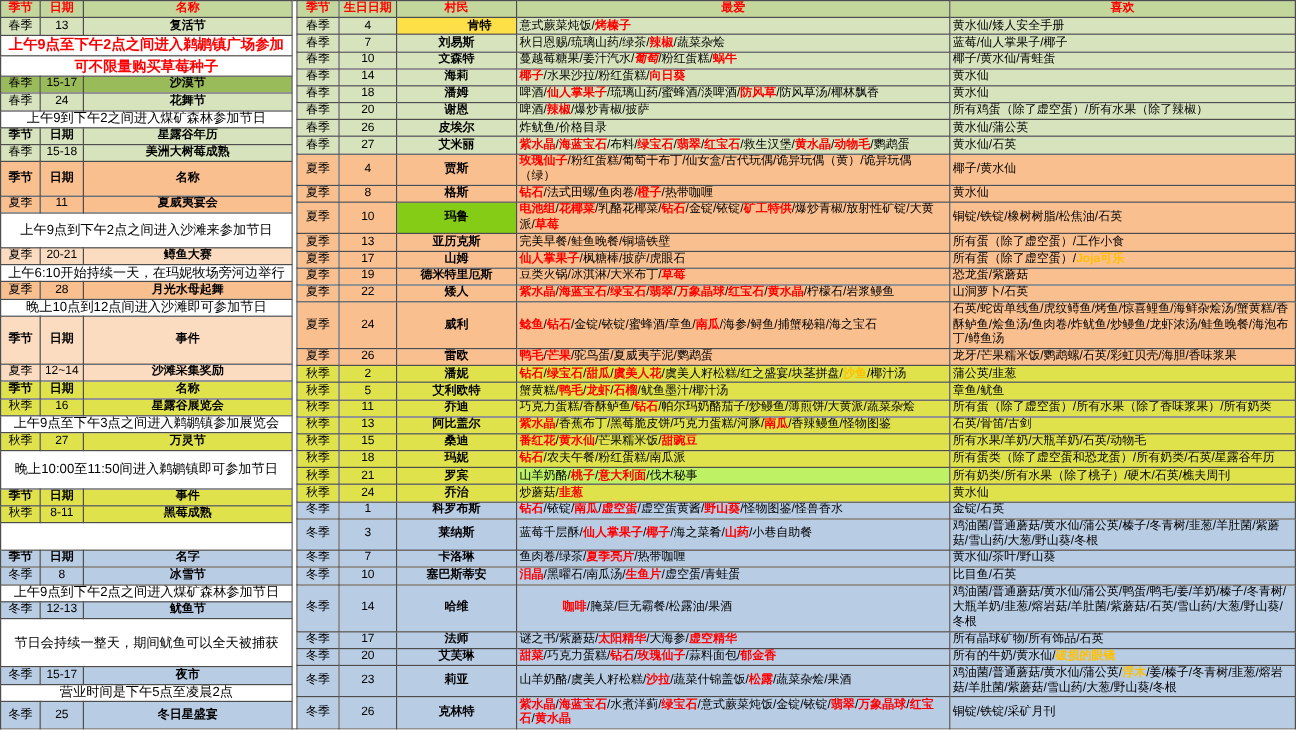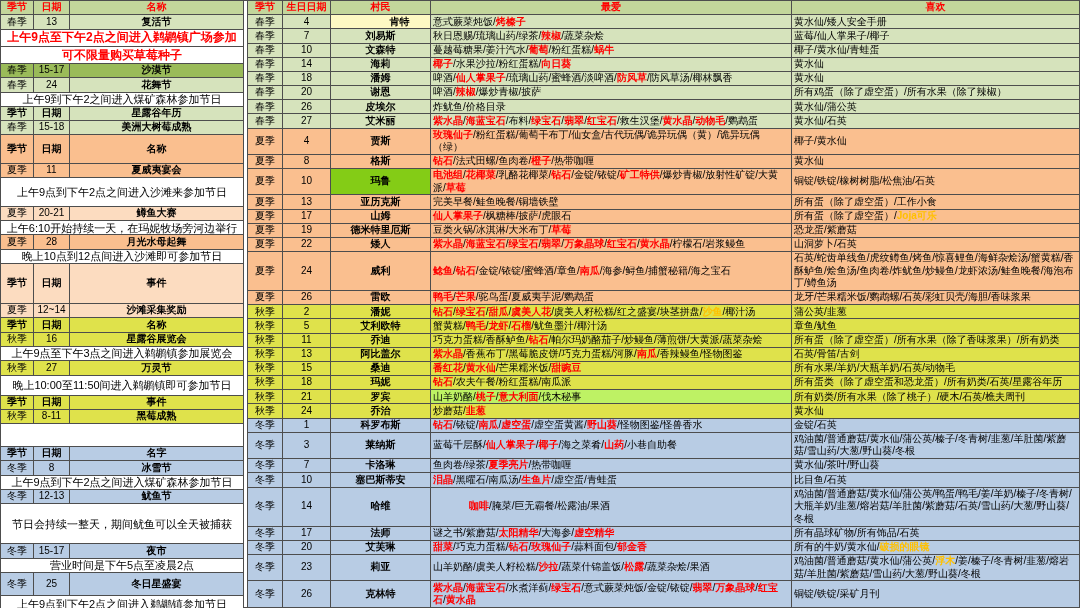--- a/index.html
+++ b/index.html
@@ -135,21 +135,21 @@
           <td class="name" style="background: rgb(223, 226, 75);">星露谷展览会</td>
         </tr>
         <tr style="height: 14.3px;">
           <td class="note" colspan="3">上午9点至下午3点之间进入鹈鹕镇参加展览会</td>
         </tr>
         <tr style="height: 14.3px;">
           <td style="background: rgb(223, 226, 75);">秋季</td>
           <td style="background: rgb(223, 226, 75);">27</td>
           <td class="name" style="background: rgb(223, 226, 75);">万灵节</td>
         </tr>
-        <tr style="height: 20px;">
+        <tr style="height: 32px;">
           <td class="note" colspan="3">晚上10:00至11:50间进入鹈鹕镇即可参加节日</td>
         </tr>
         <tr class="hdr" style="height: 14.3px;">
           <td style="background: rgb(223, 226, 75);">季节</td>
           <td style="background: rgb(223, 226, 75);">日期</td>
           <td class="name" style="background: rgb(223, 226, 75);">事件</td>
         </tr>
         <tr style="height: 14.3px;">
           <td style="background: rgb(223, 226, 75);">秋季</td>
           <td style="background: rgb(223, 226, 75);">8-11</td>
@@ -210,36 +210,36 @@
         <tr class="hdr" style="height: 14px;">
           <td style="background: rgb(195, 214, 155);">季节</td>
           <td style="background: rgb(195, 214, 155);">生日日期</td>
           <td style="background: rgb(195, 214, 155);">村民</td>
           <td style="background: rgb(195, 214, 155);">最爱</td>
           <td style="background: rgb(195, 214, 155);">喜欢</td>
         </tr>
         <tr style="height: 14px;">
           <td class="ctr" style="background: rgb(214, 227, 188);">春季</td>
           <td class="ctr" style="background: rgb(214, 227, 188);">4</td>
-          <td class="vname" style="background: #fef9c3; padding-left: 40px;">肯特</td>
+          <td class="vname" style="background: #fde047; padding-left: 40px;">肯特</td>
           <td style="background: rgb(214, 227, 188);"><span class="seg">意式蕨菜炖饭/</span><span class="seg" style="color: rgb(255, 0, 0); font-weight: bold;">烤榛子</span></td>
           <td style="background: rgb(214, 227, 188);"><span class="seg">黄水仙/矮人安全手册</span></td>
         </tr>
         <tr style="height: 14px;">
           <td class="ctr" style="background: rgb(214, 227, 188);">春季</td>
           <td class="ctr" style="background: rgb(214, 227, 188);">7</td>
           <td class="vname" style="background: rgb(214, 227, 188);">刘易斯</td>
           <td style="background: rgb(214, 227, 188);"><span class="seg">秋日恩赐/琉璃山药/绿茶/</span><span class="seg" style="color: rgb(255, 0, 0); font-weight: bold;">辣椒</span><span class="seg">/蔬菜杂烩</span></td>
           <td style="background: rgb(214, 227, 188);"><span class="seg">蓝莓/仙人掌果子/椰子</span></td>
         </tr>
         <tr style="height: 14px;">
           <td class="ctr" style="background: rgb(214, 227, 188);">春季</td>
           <td class="ctr" style="background: rgb(214, 227, 188);">10</td>
           <td class="vname" style="background: rgb(214, 227, 188);">文森特</td>
-          <td style="background: rgb(214, 227, 188);"><span class="seg">蔓越莓糖果/姜汁汽水/</span><span class="seg" style="color: rgb(255, 0, 0); font-weight: bold;">葡萄</span><span class="seg">/粉红蛋糕/</span><span class="seg" style="color: rgb(255, 0, 0); font-weight: bold;">蜗牛</span></td>
+          <td style="background: rgb(214, 227, 188);"><span class="seg">蔓越莓糖果/姜汁汽水/</span><span class="seg" style="color: rgb(255, 0, 0); font-weight: bold; font-style: italic;">葡萄</span><span class="seg">/粉红蛋糕/</span><span class="seg" style="color: rgb(255, 0, 0); font-weight: bold;">蜗牛</span></td>
           <td style="background: rgb(214, 227, 188);"><span class="seg">椰子/黄水仙/青蛙蛋</span></td>
         </tr>
         <tr style="height: 14px;">
           <td class="ctr" style="background: rgb(214, 227, 188);">春季</td>
           <td class="ctr" style="background: rgb(214, 227, 188);">14</td>
           <td class="vname" style="background: rgb(214, 227, 188);">海莉</td>
           <td style="background: rgb(214, 227, 188);"><span class="seg" style="color: rgb(255, 0, 0); font-weight: bold;">椰子</span><span class="seg">/水果沙拉/粉红蛋糕/</span><span class="seg" style="color: rgb(255, 0, 0); font-weight: bold;">向日葵</span></td>
           <td style="background: rgb(214, 227, 188);"><span class="seg">黄水仙</span></td>
         </tr>
         <tr style="height: 14px;">

